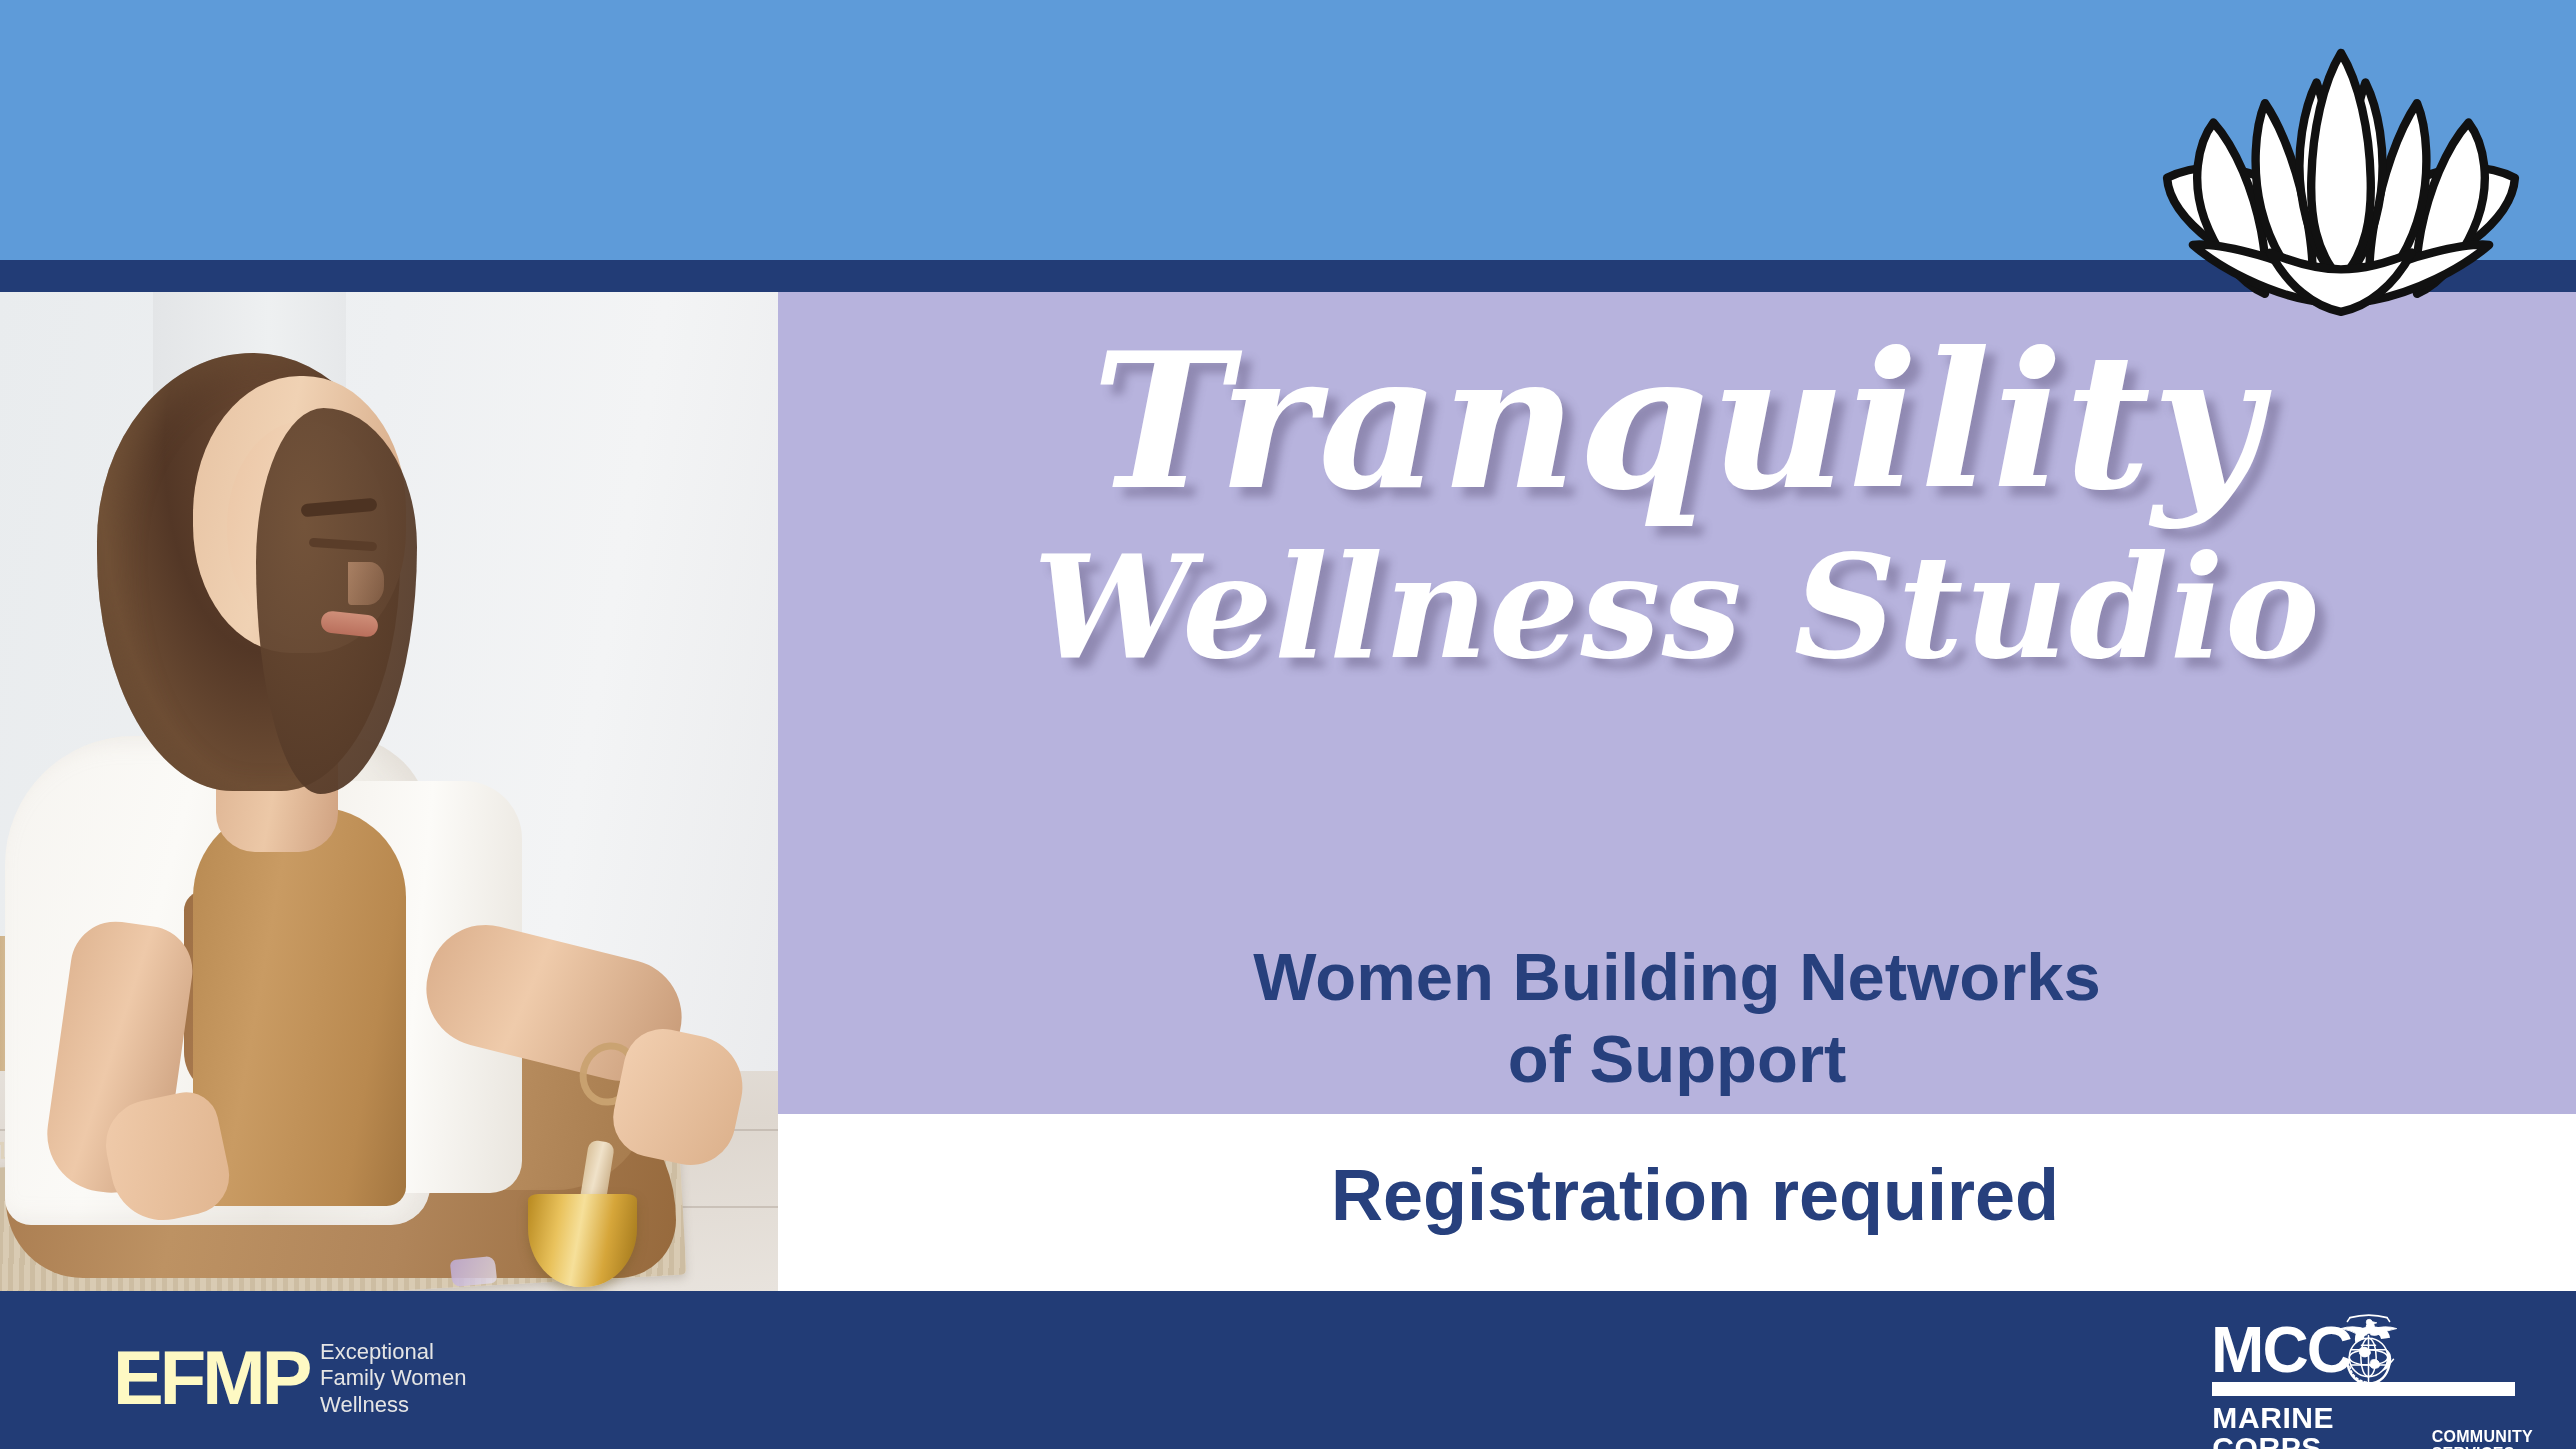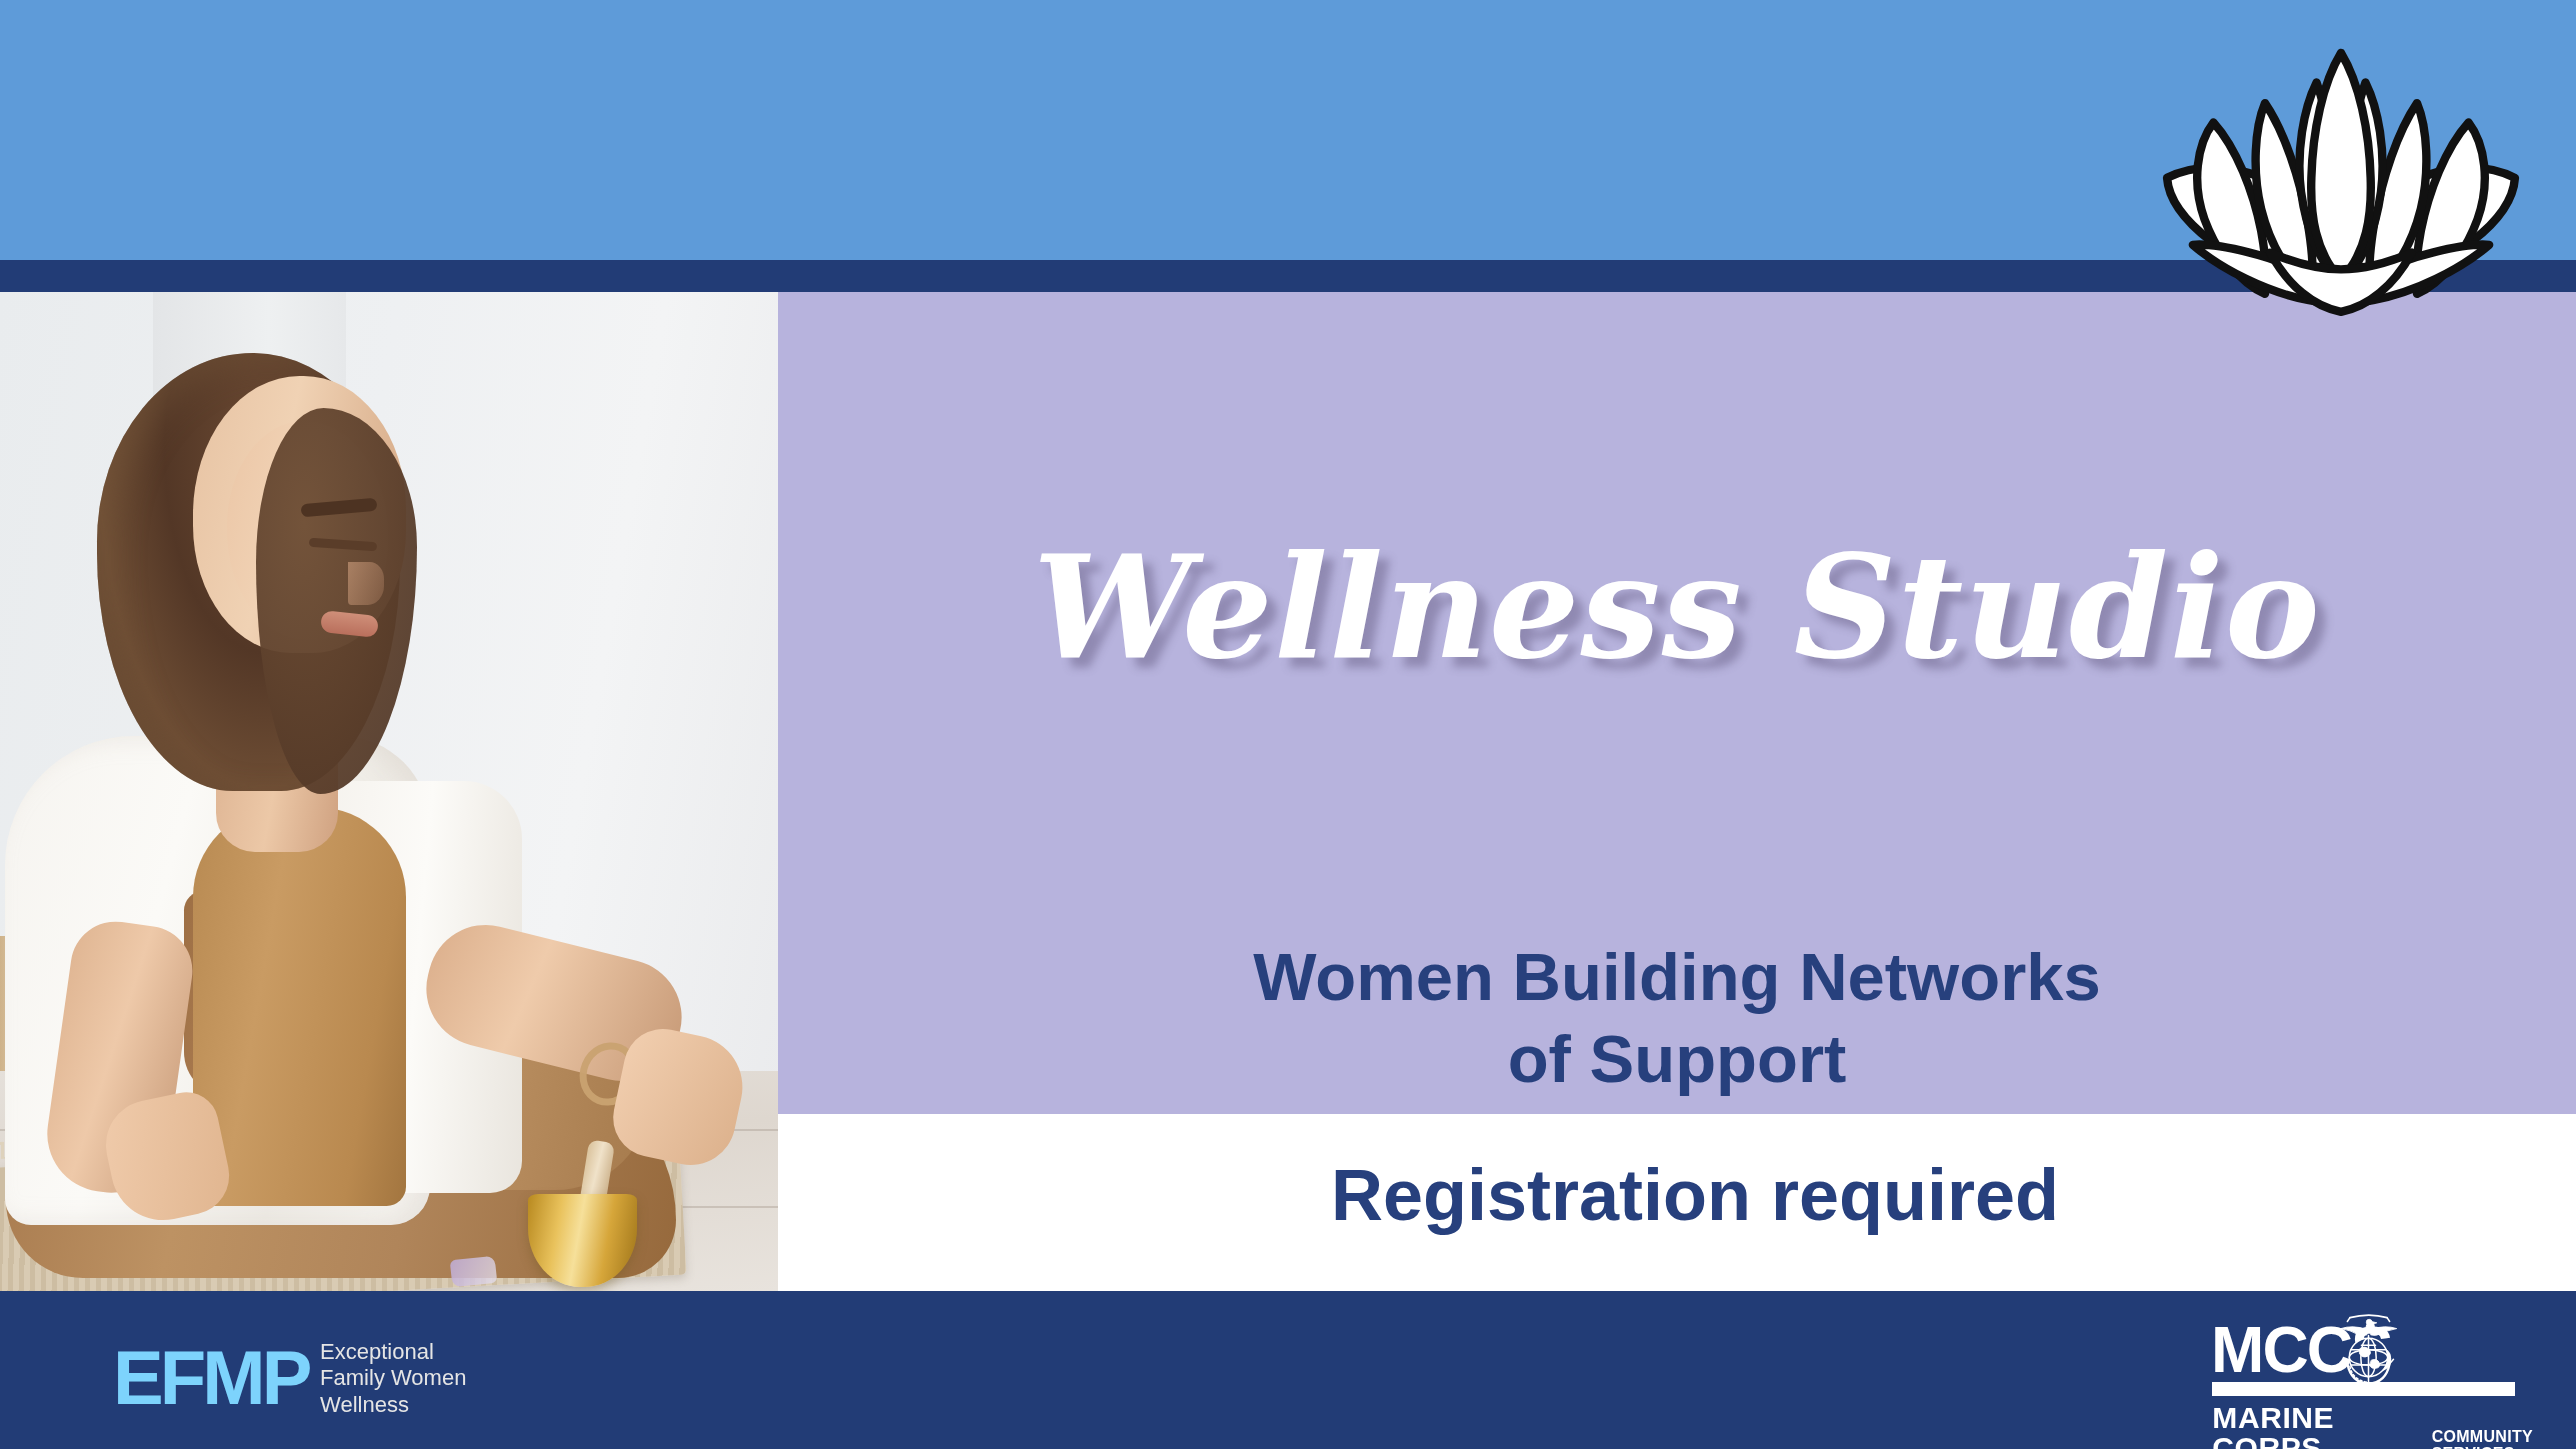--- a/index.html
+++ b/index.html
@@ -282,21 +282,21 @@
   .efmp {
     position:absolute;
     left:113px; top:45px;
     display:flex;
     align-items:center;
     gap:11.6px;
   }
   .efmp-mark {
     font-size:76px;
     font-weight:bold;
-    color:#7dd3fc;
+    color:#fef9c3;
     letter-spacing:-3.9px;
     line-height:1;
     font-family:"Liberation Sans", sans-serif;
   }
   .efmp-sub {
     color:#e5e5e5;
     font-size:22px;
     line-height:1.22;
     font-weight:normal;
     padding-top:2.6px;
@@ -406,20 +406,21 @@
     <div class="ph-arm-r"></div>
     <div class="ph-bracelet"></div>
     <div class="ph-hand-l"></div>
     <div class="ph-hand-r"></div>
     <div class="ph-mallet"></div>
     <div class="ph-bowl"></div>
     <div class="ph-crystal"></div>
   </div>
 
   <div class="purple-panel">
+    <div class="script-line script-1">Tranquility</div>
 
     <div class="script-line script-2">Wellness Studio</div>
 
     <div class="tagline">
       <div>Women Building Networks</div>
       <div>of Support</div>
     </div>
   </div>
 
   <div class="white-band">

